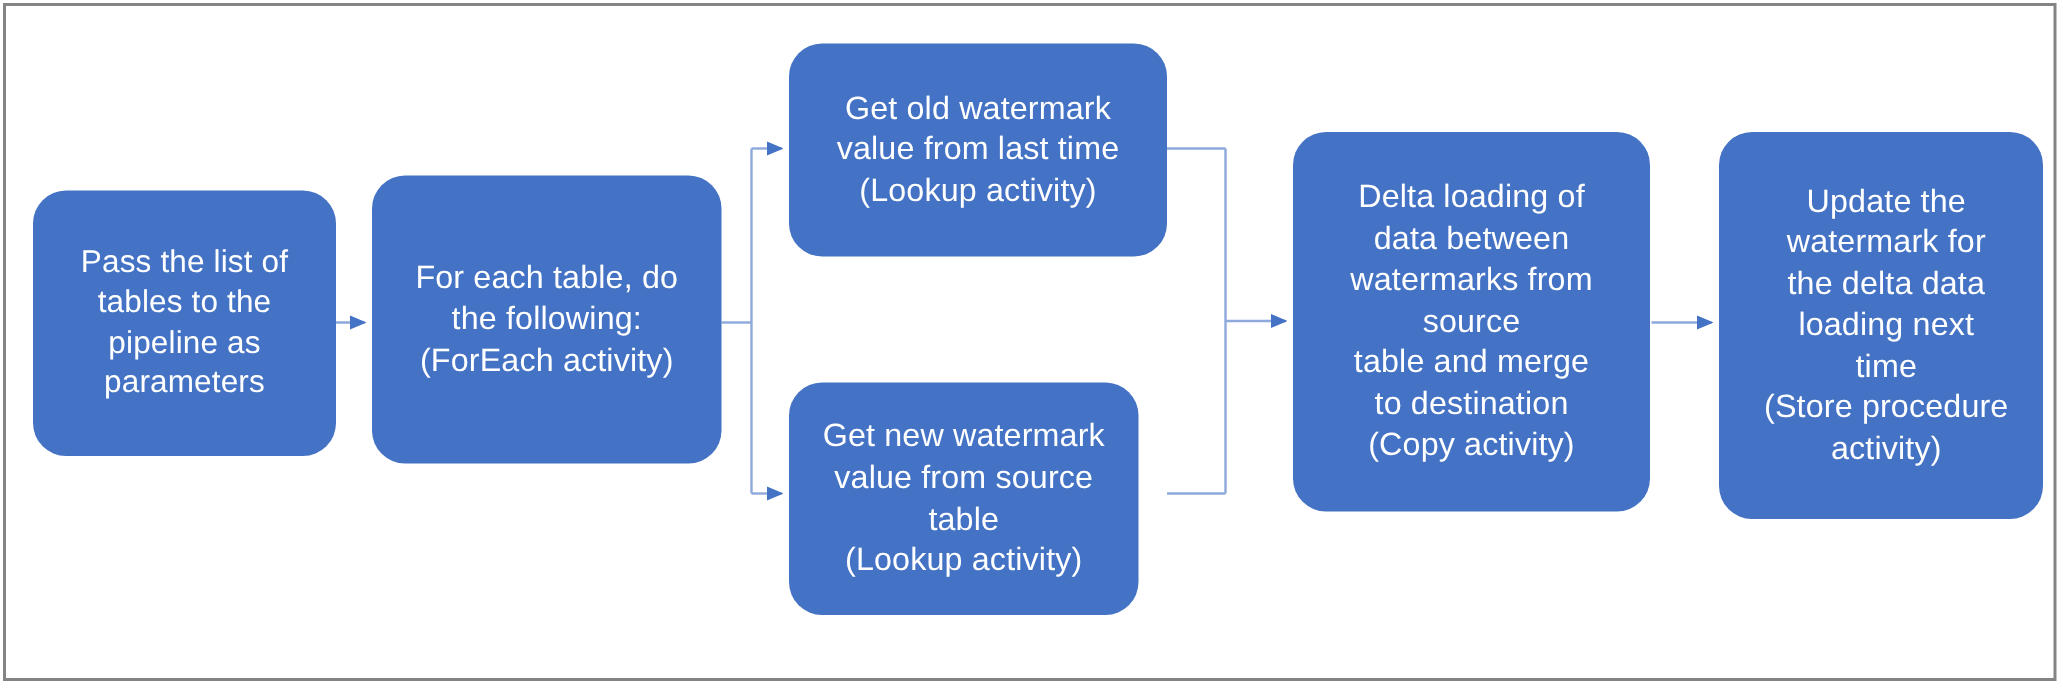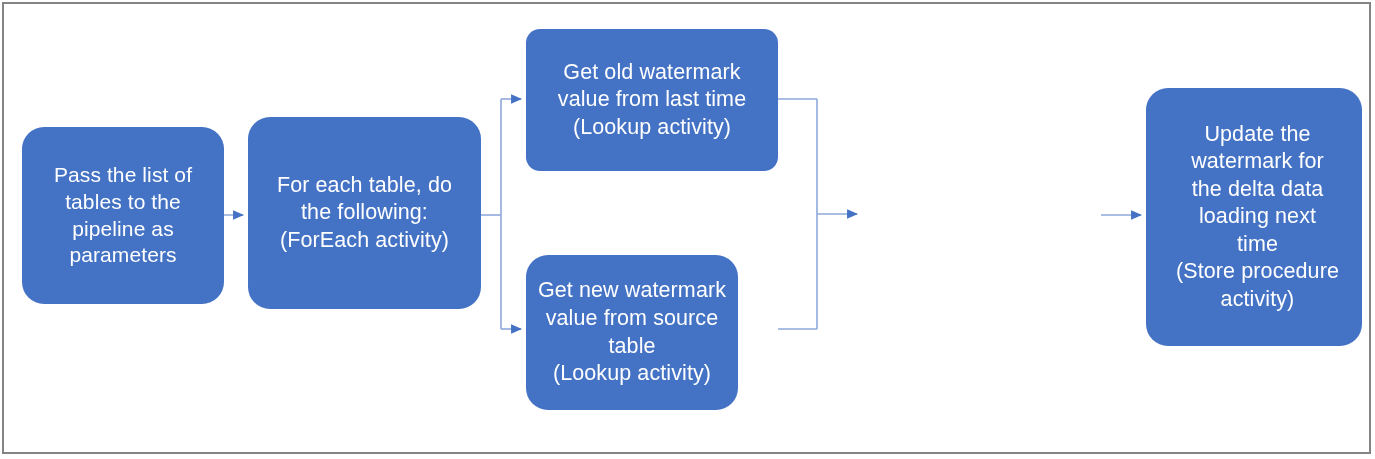--- a/index.html
+++ b/index.html
@@ -61,22 +61,22 @@
     box-shadow: 0 0 0 0 rgba(0,0,0,0);
   }
   .node .node-label {
     display: block;
     white-space: pre-line;
     width: 100%;
   }
   
   #node-pass-tables      { left: 22px;   top: 127px; width: 202px; height: 177px; font-size: 21px; }
   #node-foreach          { left: 248px;  top: 117px; width: 233px; height: 192px; font-size: 21.5px; }
-  #node-old-watermark    { left: 526px;  top: 29px;  width: 252px; height: 142px; font-size: 21.5px; border-radius: 14px; }
-  #node-new-watermark    { left: 526px;  top: 255px; width: 212px; height: 155px; font-size: 21.5px; }
+  #node-old-watermark    { left: 526px;  top: 29px;  width: 252px; height: 142px; font-size: 21.5px; }
+  #node-new-watermark    { left: 526px;  top: 255px; width: 233px; height: 155px; font-size: 21.5px; }
   #node-delta-loading    { left: 862px;  top: 88px;  width: 238px; height: 253px; font-size: 21.5px; }
   #node-update-watermark { left: 1146px; top: 88px;  width: 216px; height: 258px; font-size: 21.5px; padding-left: 15px; }
 </style>
 </head>
 <body>
 
 <div id="canvas">
 
   <div id="frame"></div>
 
@@ -143,20 +143,29 @@
 (Lookup activity)</span>
     </div>
 
     <div class="node" id="node-new-watermark">
       <span class="node-label">Get new watermark
 value from source
 table
 (Lookup activity)</span>
     </div>
 
+    <div class="node" id="node-delta-loading">
+      <span class="node-label">Delta loading of
+data between
+watermarks from
+source
+table and merge
+to destination
+(Copy activity)</span>
+    </div>
 
     <div class="node" id="node-update-watermark">
       <span class="node-label">Update the
 watermark for
 the delta data
 loading next
 time
 (Store procedure
 activity)</span>
     </div>

